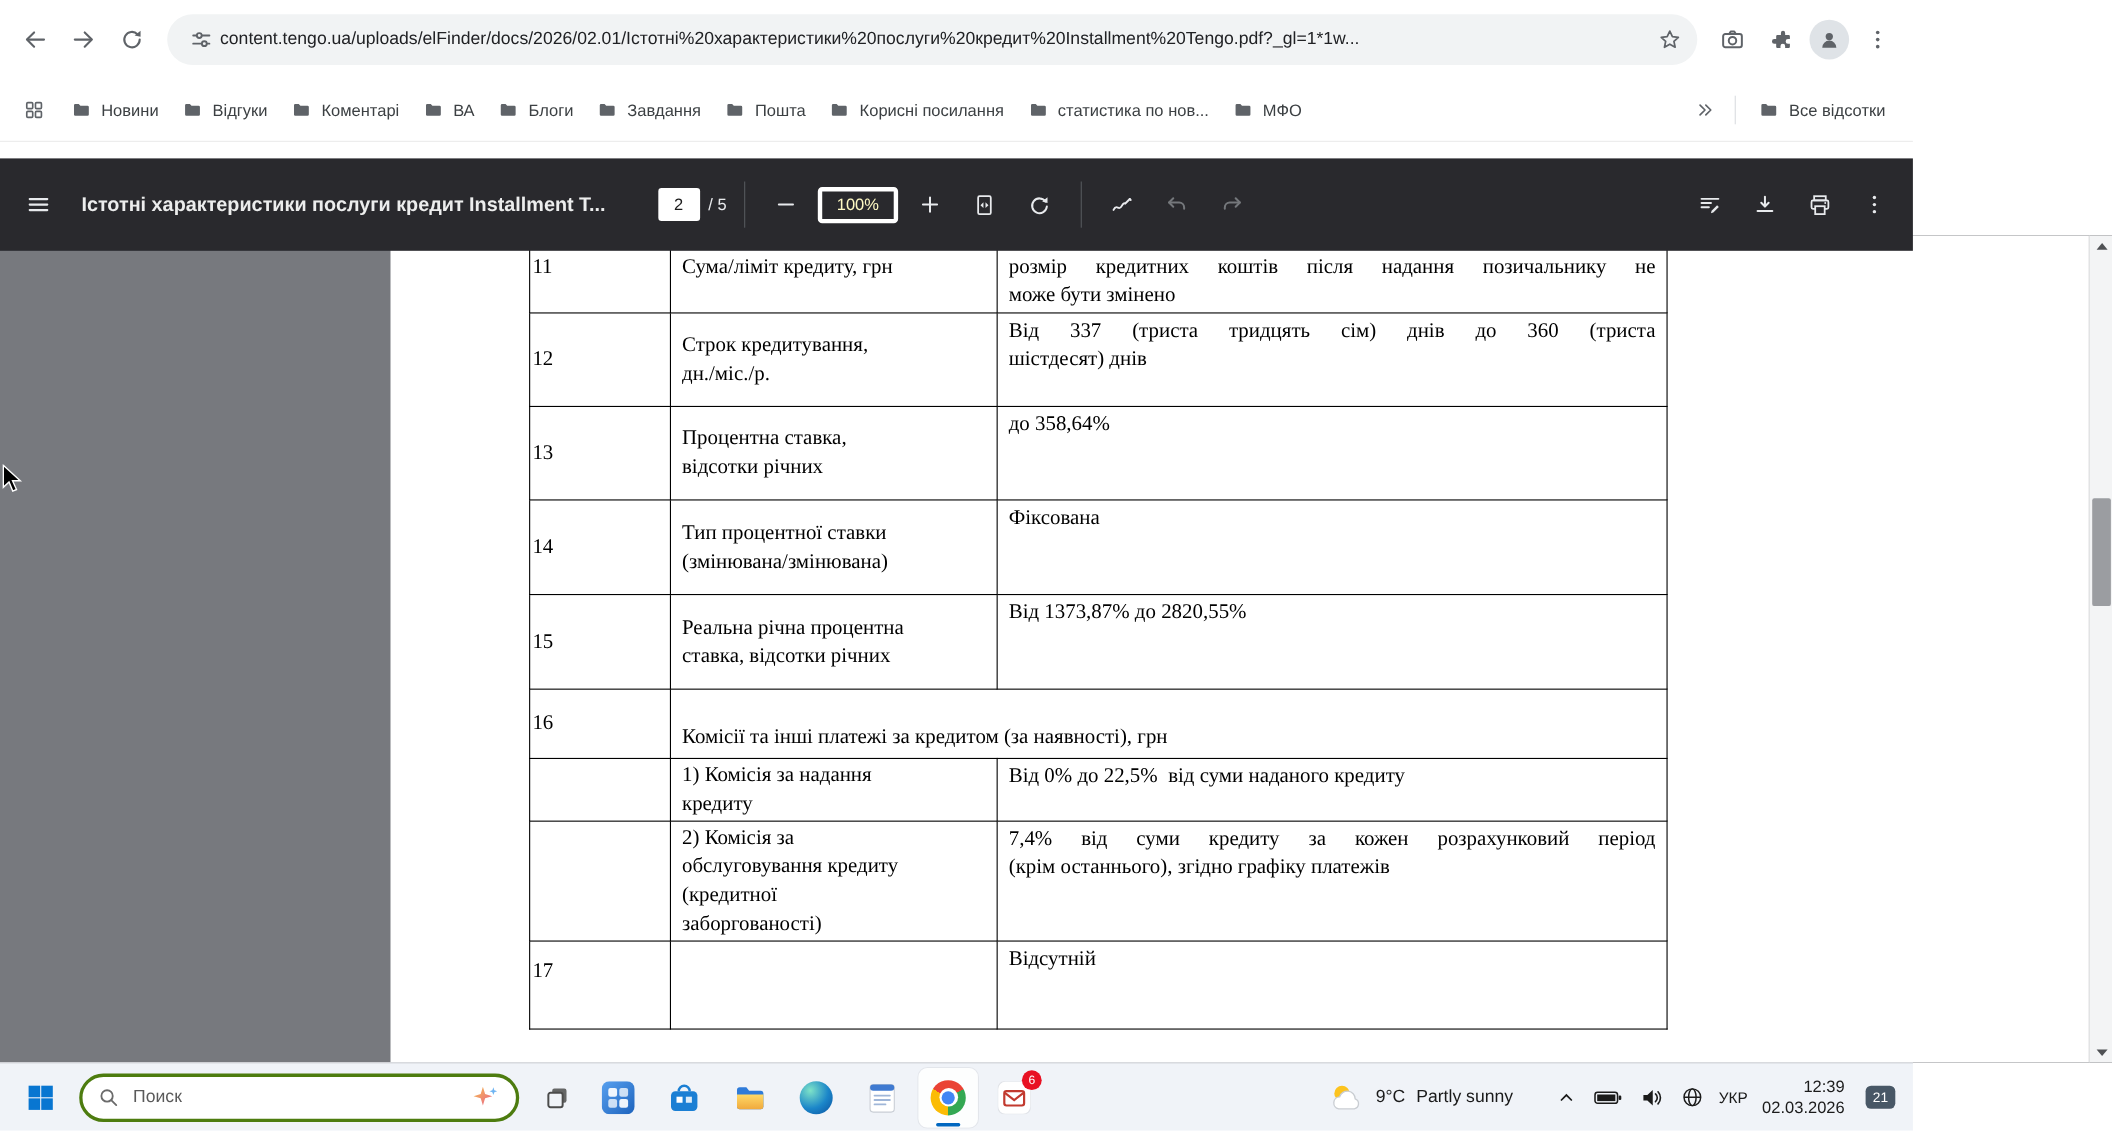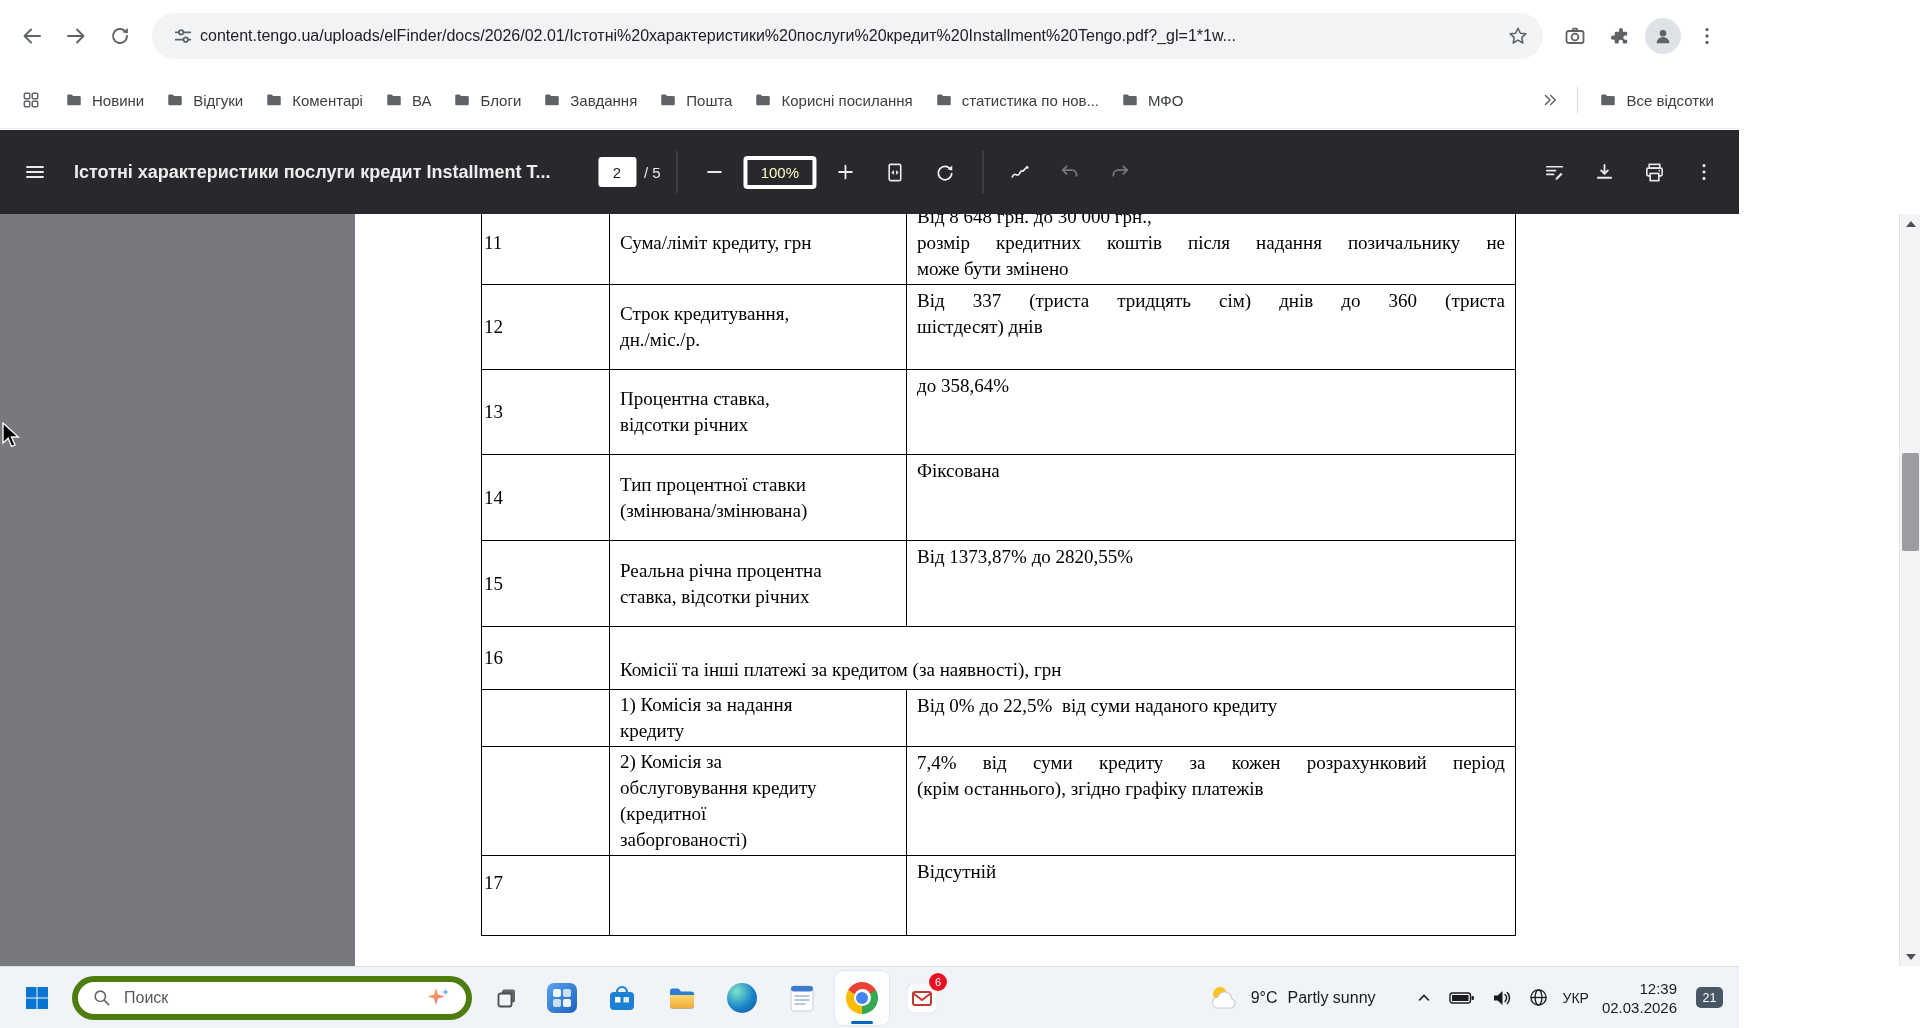--- a/index.html
+++ b/index.html
@@ -16,21 +16,21 @@
   .ob-icon{width:34px;height:34px;display:flex;align-items:center;justify-content:center;flex:0 0 auto;border-radius:50%}
   .avatar{width:36px;height:36px;border-radius:50%;background:#dfe3e7;display:flex;align-items:center;justify-content:center;flex:0 0 auto}
 
   
   .bookmarks-bar{position:absolute;top:72px;left:0;right:0;height:57px;background:#fff;display:flex;align-items:center;padding:0 14px;border-bottom:1px solid #ececec;z-index:9}
   .bm-item{display:flex;align-items:center;gap:9px;padding:7px 11px;border-radius:9px;color:#3c4043;font-size:15px;white-space:nowrap;cursor:pointer;flex:0 0 auto}
   .bm-divider{width:1px;height:26px;background:#dadce0;margin:0 10px;flex:0 0 auto}
   .bm-spacer{flex:1}
 
   
-  .pdf-toolbar{position:absolute;top:130px;left:0;right:0;height:84px;background:#29292d;display:flex;align-items:center;padding:0 14px;z-index:8;color:#e8eaed}
+  .pdf-toolbar{position:absolute;top:144px;left:0;right:0;height:84px;background:#29292d;display:flex;align-items:center;padding:0 14px;z-index:8;color:#e8eaed}
   .pdf-left{display:flex;align-items:center;gap:18px;min-width:0}
   .pdf-title{font-size:18px;font-weight:600;color:#eceded;white-space:nowrap;overflow:hidden;max-width:520px}
   .pdf-center{position:absolute;left:50%;transform:translateX(-50%);display:flex;align-items:center;gap:8px}
   .pdf-right{margin-left:auto;display:flex;align-items:center;gap:8px}
   .ptb-btn{width:42px;height:42px;border:none;background:transparent;border-radius:50%;display:flex;align-items:center;justify-content:center;cursor:pointer;flex:0 0 auto}
   .page-box{width:38px;height:30px;background:#fff;border-radius:3px;color:#1b1b1b;font-size:15px;display:flex;align-items:center;justify-content:center;cursor:text}
   .page-total{font-size:15px;color:#e8eaed;white-space:pre}
   .zoom-box{border:4px solid #ffffff;border-radius:4px;padding:4px 13px;font-size:15px;color:#fef9c3;cursor:text}
   .ptb-divider{width:1px;height:42px;background:#55585c;margin:0 8px;flex:0 0 auto}
 
@@ -55,21 +55,21 @@
   .vs-arrow{position:absolute;left:0;width:21px;height:19px;display:flex;align-items:center;justify-content:center;cursor:pointer}
   .vs-arrow.up{top:0}
   .vs-arrow.down{bottom:0}
   .tri-up{width:0;height:0;border-left:5px solid transparent;border-right:5px solid transparent;border-bottom:6px solid #4f5154}
   .tri-down{width:0;height:0;border-left:5px solid transparent;border-right:5px solid transparent;border-top:6px solid #4f5154}
   .vs-thumb{position:absolute;left:2px;width:17px;top:239px;height:98px;background:#9b9da1;border-radius:2px;cursor:grab}
 
   
   .taskbar{position:absolute;left:0;right:0;top:966px;height:62px;background:#f0f3f8;border-top:1px solid #dcdfe4;display:flex;align-items:center;padding:0 12px;z-index:20}
   .tb-btn{width:50px;height:50px;border:none;background:transparent;border-radius:8px;display:flex;align-items:center;justify-content:center;cursor:pointer;flex:0 0 auto}
-  .search-box{width:400px;height:44px;background:#fff;border:6px solid #4d7c0f;border-radius:22px;display:flex;align-items:center;padding:0 14px;margin:0 10px;gap:12px;cursor:pointer;flex:0 0 auto}
+  .search-box{width:400px;height:44px;background:#fff;border:3px solid #4d7c0f;border-radius:22px;display:flex;align-items:center;padding:0 14px;margin:0 10px;gap:12px;cursor:pointer;flex:0 0 auto}
   .search-box .ph{font-size:16px;color:#5a5a5a;flex:1}
   .app{position:relative;width:54px;height:54px;border:none;background:transparent;border-radius:8px;display:flex;align-items:center;justify-content:center;cursor:pointer;flex:0 0 auto;margin:0 3px}
   .app.active{background:rgba(255,255,255,.85);box-shadow:0 0 0 1px rgba(0,0,0,.05)}
   .active-bar{position:absolute;bottom:1px;left:50%;transform:translateX(-50%);width:22px;height:3px;border-radius:2px;background:#0067c0}
   .badge{position:absolute;top:2px;right:2px;min-width:18px;height:18px;border-radius:50%;background:#e81123;color:#fff;font-size:11px;display:flex;align-items:center;justify-content:center;padding:0 3px}
   .chrome-ball{width:32px;height:32px;border-radius:50%;background:conic-gradient(from -60deg,#ea4335 0 120deg,#34a853 120deg 240deg,#fbbc05 240deg 360deg);display:flex;align-items:center;justify-content:center}
   .chrome-ball .inner{width:17px;height:17px;border-radius:50%;background:#fff;display:flex;align-items:center;justify-content:center}
   .chrome-ball .core{width:12px;height:12px;border-radius:50%;background:#4285f4}
   .edge-ball{width:30px;height:30px;border-radius:50%;background:radial-gradient(circle at 32% 28%,#7ee3c8,#1b86c9 55%,#0a4f9e)}
   .weather{margin-left:auto;display:flex;align-items:center;gap:10px;padding:6px 12px;border-radius:8px;cursor:pointer;flex:0 0 auto}

